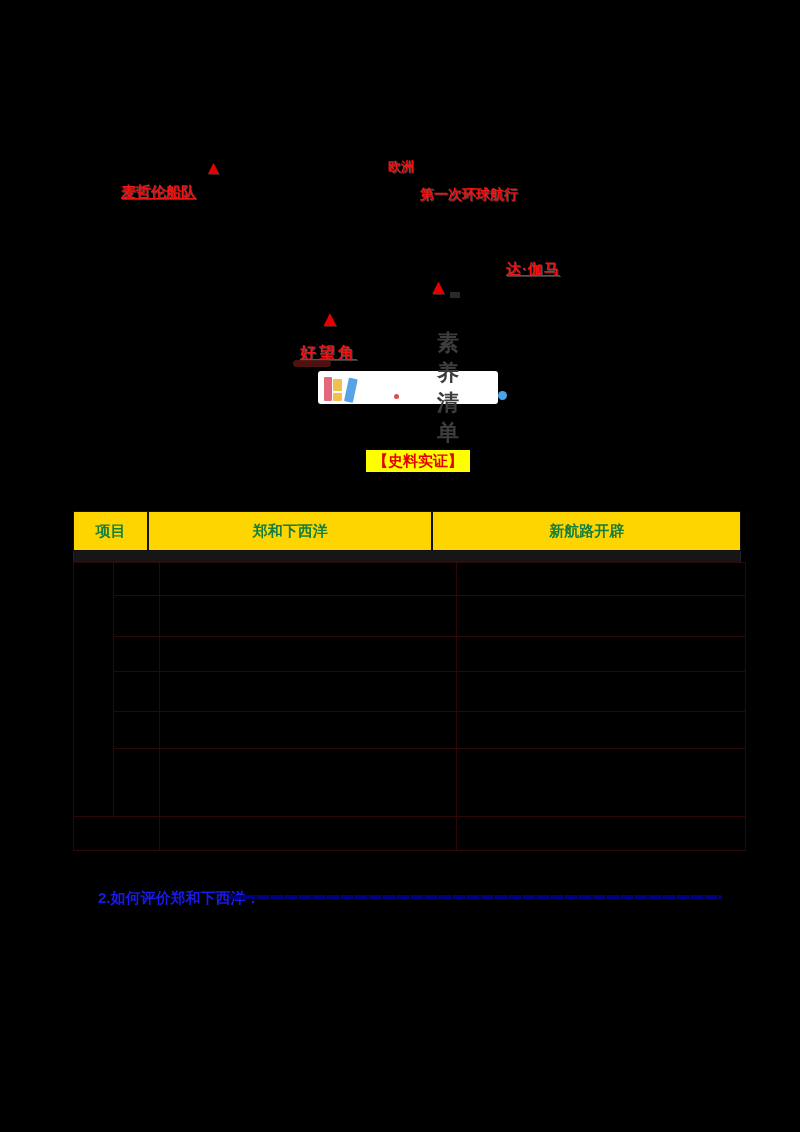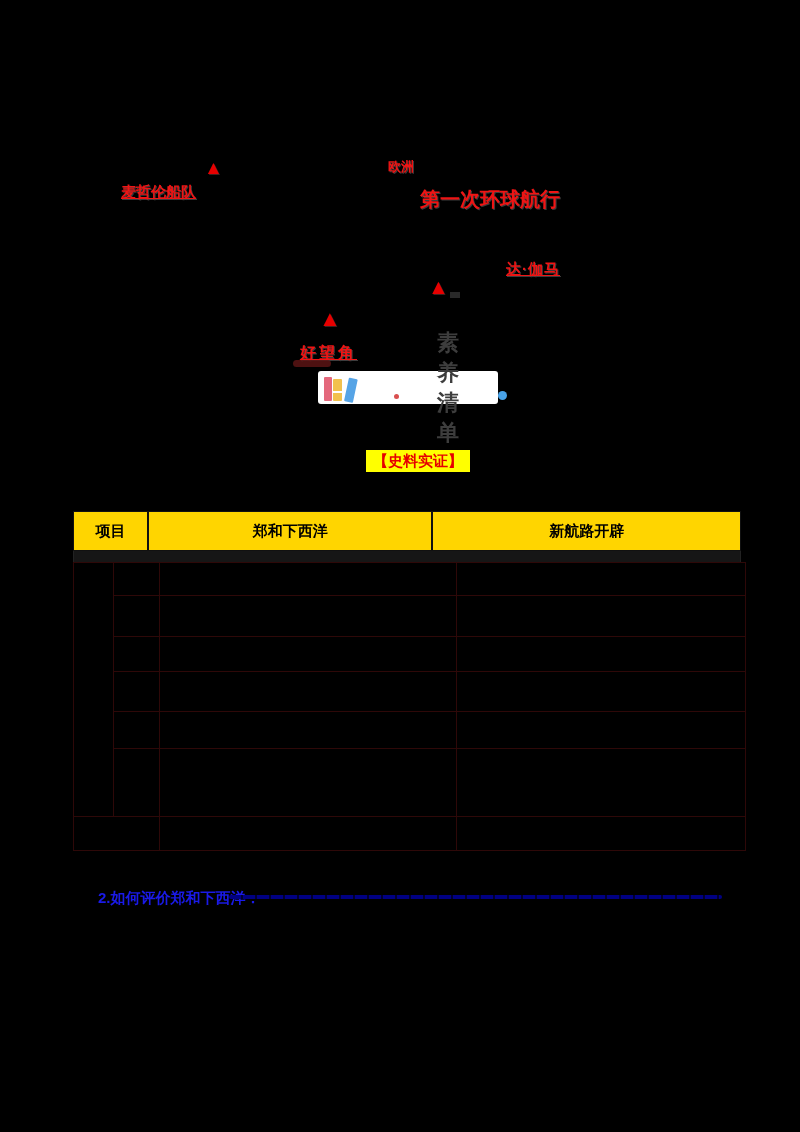--- a/index.html
+++ b/index.html
@@ -38,21 +38,21 @@
          background:#ffff00;color:#e60000;font-weight:bold;font-size:15px;
          display:flex;align-items:center;justify-content:center;letter-spacing:0;}
 
   
   .blue-h{position:absolute;color:#1a1ae8;font-weight:bold;font-size:15px;white-space:nowrap;}
 
   
   .cmp{position:absolute;left:73px;top:511px;width:668px;}
   .cmp-head{display:flex;height:40px;background:#ffd500;border:1px solid #111;box-sizing:border-box;}
   .cmp-head .hc{display:flex;align-items:center;justify-content:center;
-                color:#000000;font-weight:bold;font-size:15px;box-sizing:border-box;}
+                color:#15803d;font-weight:bold;font-size:15px;box-sizing:border-box;}
   .hc0{width:84px;border-right:2px solid #111;}
   .hc1{width:320px;border-right:2px solid #111;}
   .hc2{width:345px;}
   .cmp-gap{height:11px;background:#161616;border-left:1px solid #222;border-right:1px solid #222;}
   table.body{border-collapse:collapse;width:668px;table-layout:fixed;}
   table.body td{border:1px solid #2e0808;background:#000;padding:0;}
   td.c0{width:39px;} td.c1{width:45px;} td.c2{width:296px;} td.c3{width:288px;}
   tr.r1 td{height:32px;} tr.r2 td{height:40px;} tr.r3 td{height:34px;}
   tr.r4 td{height:39px;} tr.r5 td{height:36px;} tr.r6 td{height:67px;}
   tr.r7 td{height:33px;}
@@ -64,21 +64,21 @@
 </style>
 </head>
 <body>
 
 <div id="page">
 
   <span class="tri" style="left:204px;top:158px;font-size:19px;">▲</span>
   <span class="map-label u" style="left:121px;top:183px;font-size:15px;">麦哲伦船队</span>
 
   <span class="map-label" style="left:388px;top:158px;font-size:13px;">欧洲</span>
-  <span class="map-label" style="left:420px;top:186px;font-size:20px;">第一次环球航行</span>
+  <span class="map-label" style="left:420px;top:186px;font-size:14px;">第一次环球航行</span>
 
   <span class="map-label u" style="left:506px;top:260px;font-size:15px;letter-spacing:1px;">达·伽马</span>
 
   <span class="tri" style="left:428px;top:276px;font-size:21px;">▲</span>
   <span class="tri-tail" style="left:450px;top:292px;"></span>
 
   <span class="tri" style="left:319px;top:308px;font-size:22px;">▲</span>
   <span class="map-label u" style="left:300px;top:343px;font-size:16px;letter-spacing:3px;">好望角</span>
 
   <div class="logo-swoosh"></div>

